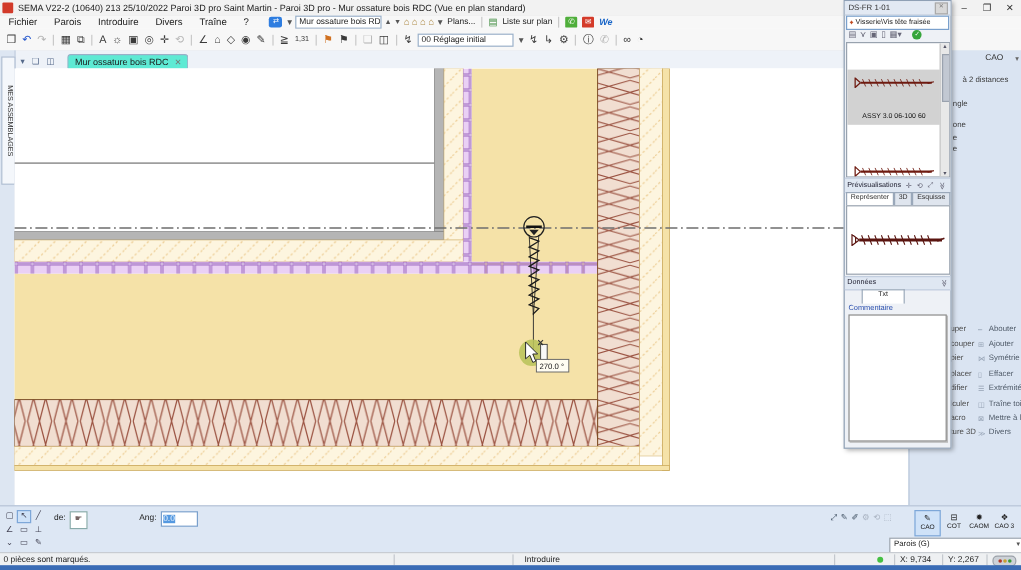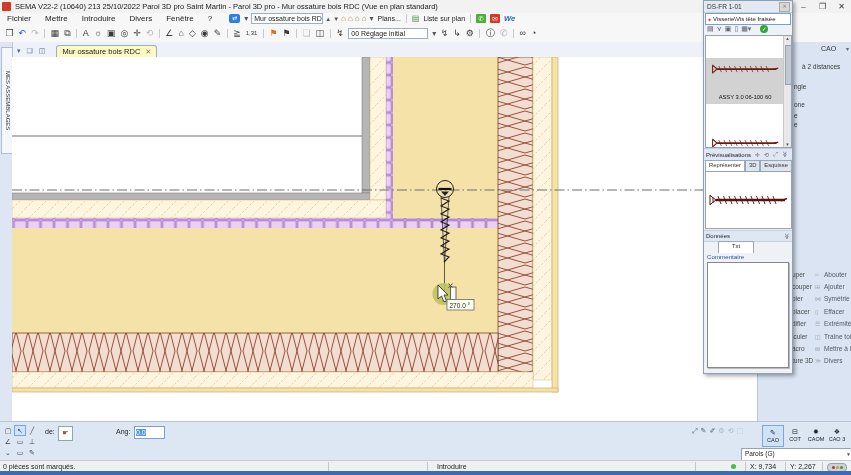--- a/index.html
+++ b/index.html
@@ -27,21 +27,21 @@
   .green{background:#4fae3b;} .red{background:#d43b2a;}
   .we{color:#1a66c8;font-weight:bold;font-size:7.5px;font-style:italic;margin:0 2px;}
   
   .toolbar2{position:absolute;left:0;top:24px;width:851px;height:18px;background:#f7f7f7;border-bottom:1px solid #e3e3e3;display:flex;align-items:center;padding-left:3px;font-size:9px;}
   .t2i{margin:0 2.5px;color:#3a3a3a;line-height:16px;}
   .t2i.blue{color:#2255cc;} .t2i.gray{color:#b5b5b5;} .t2i.orange{color:#d07020;} .t2i.small{font-size:6px;}
   .presetcombo{width:74px;margin:0 2px;}
   
   .tabbar{position:absolute;left:0;top:42px;width:851px;height:15px;background:#eef2f8;display:flex;align-items:flex-end;}
   .tbico{font-size:7px;color:#55698a;margin:0 3px 2px 3px;}
-  .doc-tab{margin-left:8px;background:#fef9c3;border:1px solid #9ab0c8;border-bottom:none;border-radius:3px 3px 0 0;font-size:7.5px;padding:1px 5px;display:flex;align-items:center;gap:5px;color:#1a1a1a;text-align:right;}
+  .doc-tab{margin-left:8px;background:#5eead4;border:1px solid #9ab0c8;border-bottom:none;border-radius:3px 3px 0 0;font-size:7.5px;padding:1px 5px;display:flex;align-items:center;gap:5px;color:#1a1a1a;text-align:right;}
   .tabclose{color:#777;font-size:7px;}
   
   .leftstrip{position:absolute;left:0;top:42px;width:12px;height:429px;background:#dde6f2;border-right:1px solid #c2cede;}
   .vtab{position:absolute;left:1px;top:5px;width:10px;height:105px;background:#f4f7fb;border:1px solid #aebdd2;writing-mode:vertical-rl;font-size:6px;color:#333;text-align:center;line-height:8px;}
   
   .canvas{position:absolute;left:12px;top:57px;width:745px;height:364px;background:#fff;}
   
   .sidebar{position:absolute;left:757px;top:42px;width:94px;height:379px;background:#dae4f2;border-left:1px solid #bac7da;font-size:6.5px;color:#444;}
   .sb-hdr{position:absolute;left:0;top:2px;width:94px;height:10px;}
   .sb-hdr .lbl{position:absolute;left:63px;top:1px;font-size:7px;color:#333;}
@@ -121,24 +121,24 @@
   </div>
   <div class="winctl">
     <span class="winbtn">–</span>
     <span class="winbtn">❐</span>
     <span class="winbtn">✕</span>
   </div>
 
   <div class="menubar">
     <span style="display:flex;align-items:center;">
         <span class="menu-item">Fichier</span>
-        <span class="menu-item">Mettre</span>
+        <span class="menu-item">Parois</span>
         <span class="menu-item">Introduire</span>
         <span class="menu-item">Divers</span>
-        <span class="menu-item">Fenêtre</span>
+        <span class="menu-item">Traîne</span>
         <span class="menu-item">?</span>
       </span>
     <span class="tb1">
       <span class="tv-ico">⇄</span>
       <span class="miniico">▾</span>
       <span class="combo wallcombo">Mur ossature bois RD</span>
       <span class="updn">▲</span>
       <span class="updn">▼</span>
       <span><span class="house">⌂</span><span class="house">⌂</span><span class="house">⌂</span><span class="house">⌂</span></span>
       <span class="miniico">▾</span>

